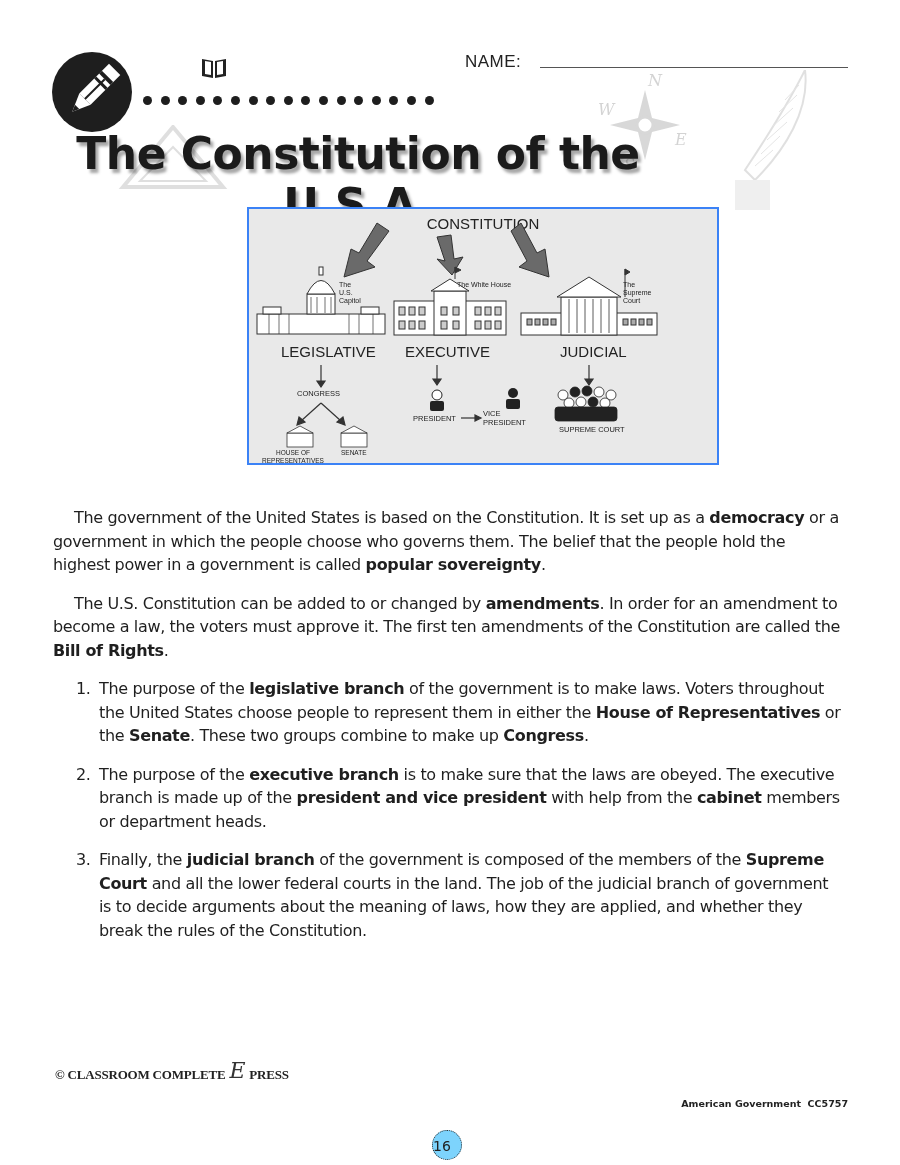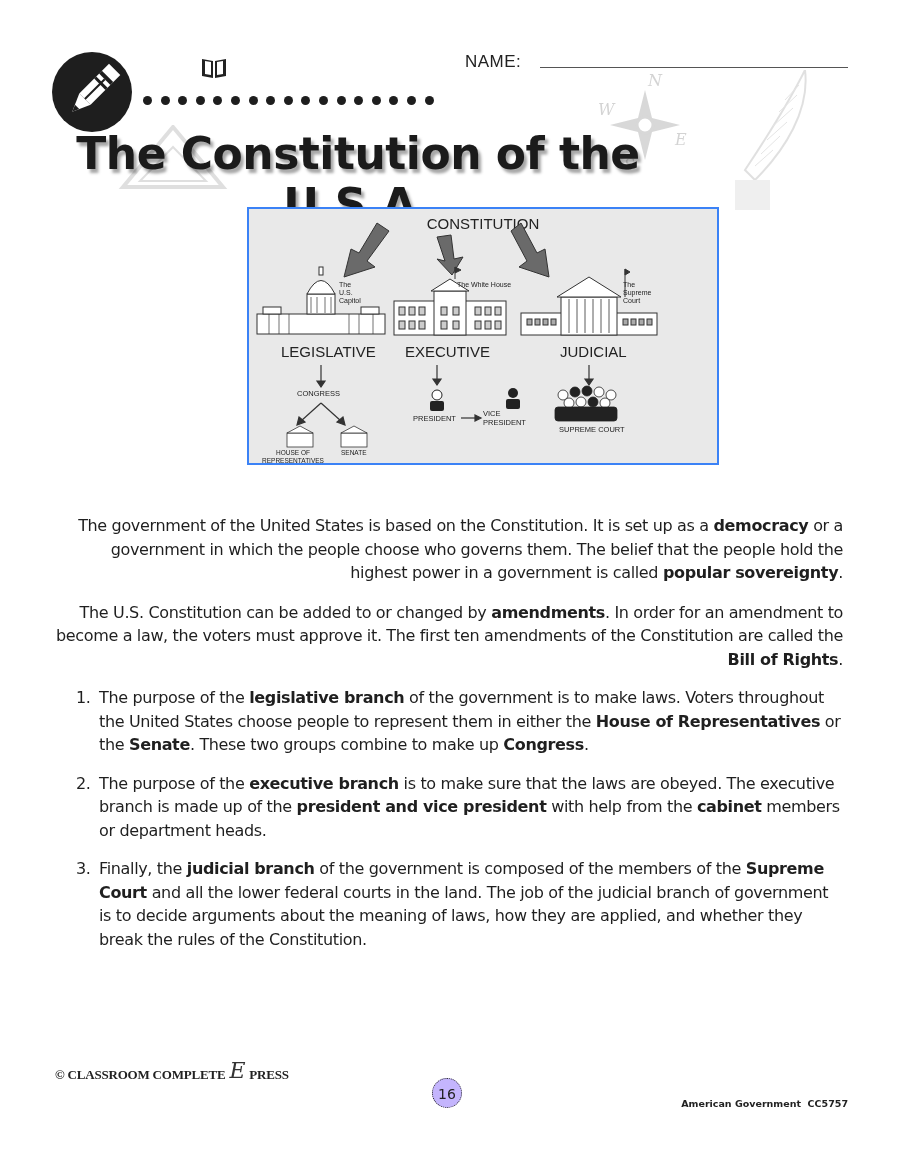--- a/index.html
+++ b/index.html
@@ -34,34 +34,34 @@
   .diagram .d-text { position: absolute; font-family: "Liberation Sans", sans-serif; color: #222; }
   .d-constitution { left: 0; width: 100%; text-align: center; top: 6px; font-size: 15px; }
   .d-branch { font-size: 15px; top: 134px; }
   .d-small { font-size: 7px; line-height: 8px; color: #333; }
   .d-tiny { font-size: 7.5px; color: #333; }
 
   
   .body { position: absolute; left: 53px; top: 498px; width: 790px;
           font-family: "DejaVu Sans", sans-serif; font-size: 16px; line-height: 23.5px;
           color: #1f1f1f; letter-spacing: -0.35px; }
-  .body p { margin: 16px 0 15px 0; text-indent: 21px; text-align: right; }
+  .body p { margin: 8px 0 15px 0; text-indent: 21px; }
   .body b { font-weight: bold; }
   .body ol { margin: 0; padding: 0; list-style: none; }
   .body li { position: relative; padding-left: 46px; margin-bottom: 15px; }
   .body li .num { position: absolute; left: 23px; top: 0; }
 
   
   .footer-left { position: absolute; left: 55px; top: 1067px; display: flex; align-items: center; gap: 5px;
                  font-family: "Liberation Serif", serif; font-size: 13px; font-weight: bold; color: #222;
                  letter-spacing: -0.2px; }
   .footer-left .e-logo { font-family: "DejaVu Serif", serif; font-style: italic; font-size: 22px; font-weight: normal;
                          margin: -10px -1px 0 -1px; color: #333; }
-  .page-num { position: absolute; left: 432px; top: 1078px; width: 30px; height: 30px; border-radius: 50%;
-              border: 1.5px dotted #222; background: #c4b5fd; text-align: center; line-height: 30px;
+  .page-num { position: absolute; left: 432px; top: 1130px; width: 30px; height: 30px; border-radius: 50%;
+              border: 1.5px dotted #222; background: #7dd3fc; text-align: left; line-height: 30px;
               font-family: "DejaVu Sans", sans-serif; font-size: 14px; color: #222; box-sizing: border-box; }
   .footer-right { position: absolute; right: 52px; top: 1098px; font-family: "DejaVu Sans", sans-serif;
                   font-size: 9.5px; font-weight: bold; color: #222; }
 </style>
 </head>
 <body>
 
 <div class="pencil-badge">
   <svg width="80" height="80" viewBox="0 0 80 80">
     <g transform="rotate(45 40 40)">

